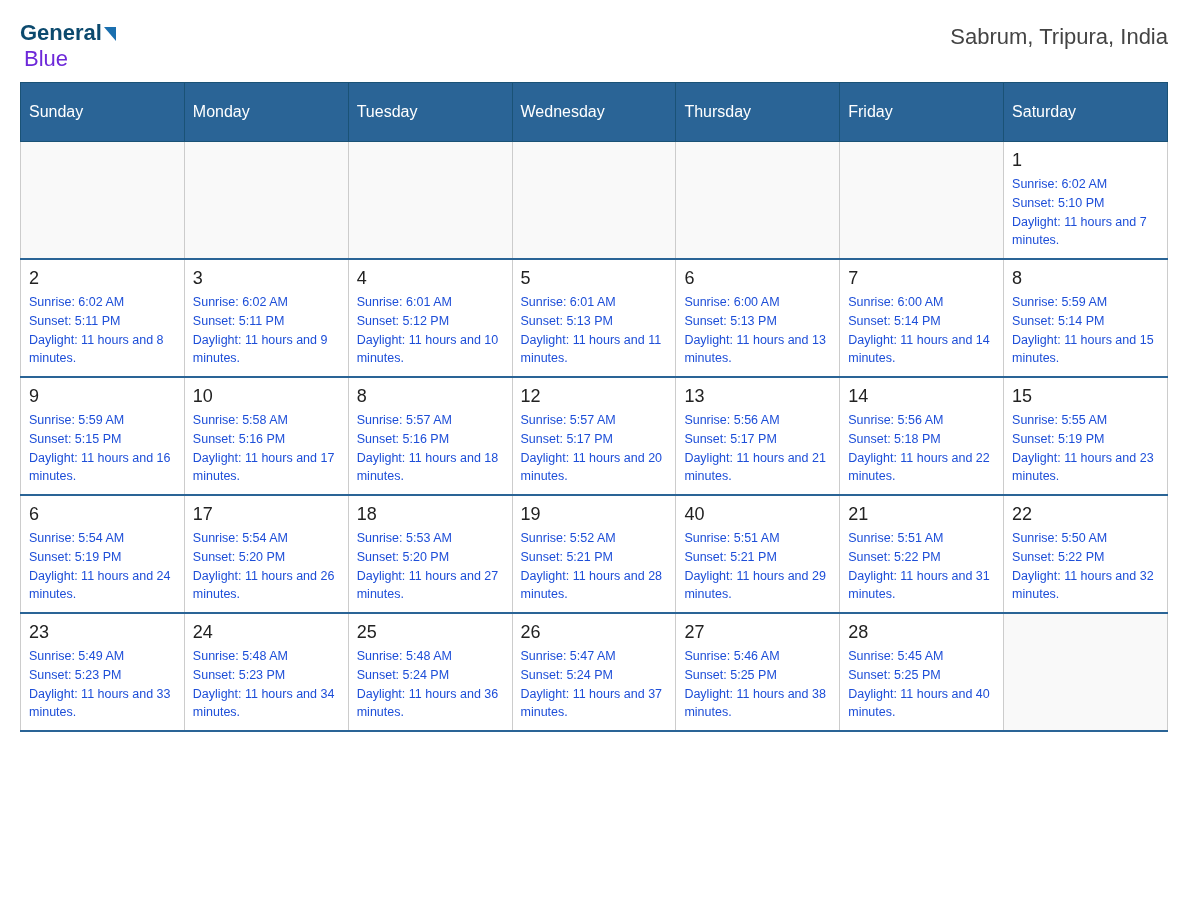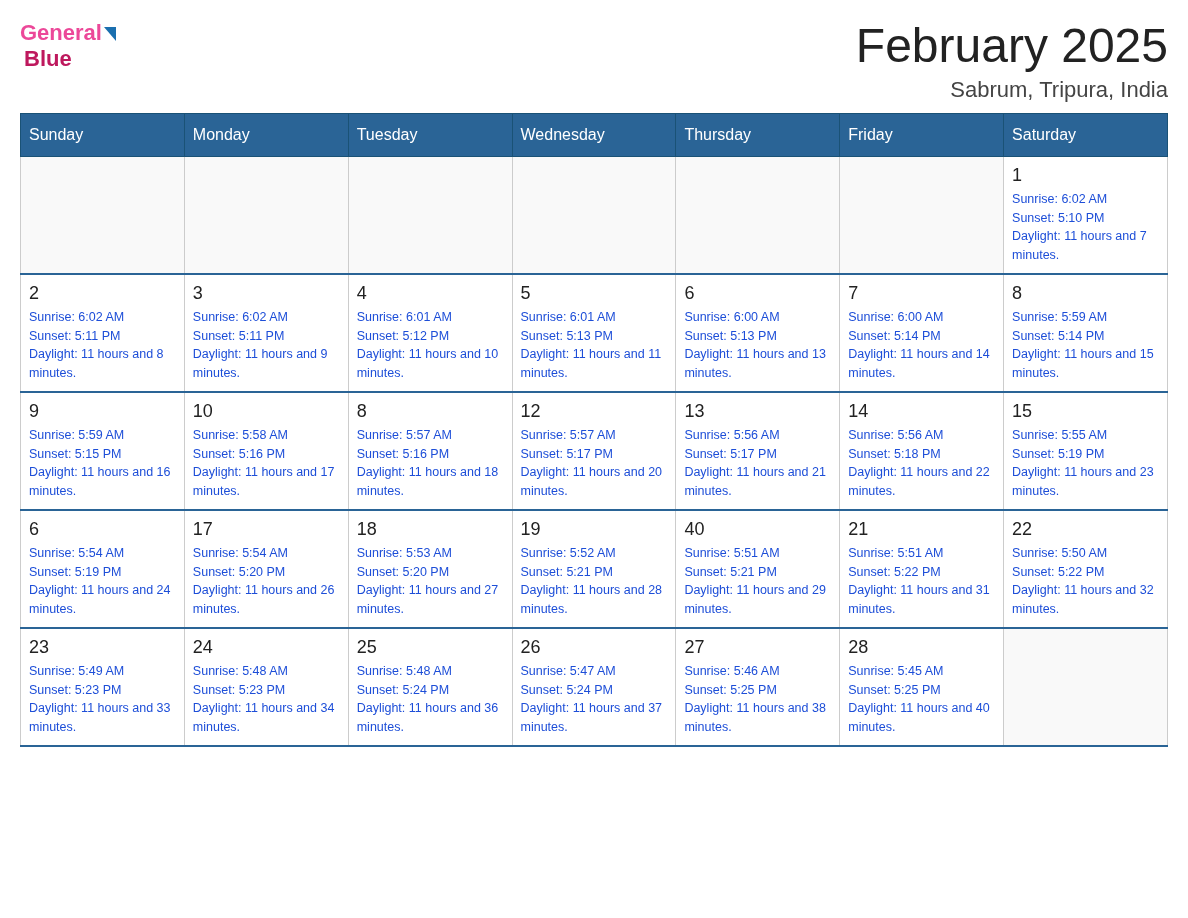--- a/index.html
+++ b/index.html
@@ -17,38 +17,38 @@
       margin-bottom: 10px;
     }
     .logo {
       display: flex;
       flex-direction: column;
       align-items: flex-start;
     }
     .logo-general {
       font-size: 22px;
       font-weight: bold;
-      color: #ec4899;
+      color: #0c4a6e;
       display: flex;
       align-items: center;
     }
     .logo-general .arrow {
       display: inline-block;
       width: 0;
       height: 0;
       border-left: 12px solid transparent;
       border-right: 0px solid transparent;
       border-top: 14px solid #1a6faf;
       margin-left: 2px;
       margin-top: 2px;
     }
     .logo-blue {
       font-size: 22px;
-      font-weight: bold;
-      color: #be185d;
+      font-weight: normal;
+      color: #6d28d9;
       margin-left: 4px;
     }
     .title-section {
       text-align: right;
     }
     .month-title {
       font-size: 48px;
       font-weight: normal;
       color: #222;
       line-height: 1.1;
@@ -59,21 +59,21 @@
       margin-top: 4px;
     }
     .calendar {
       width: 100%;
       border-collapse: collapse;
       margin-top: 10px;
     }
     .calendar thead tr th {
       background-color: #2a6496;
       color: #fff;
-      padding: 12px 8px;
+      padding: 20px 8px;
       font-size: 16px;
       font-weight: normal;
       text-align: left;
       border: 1px solid #1a5276;
     }
     .calendar tbody tr td {
       vertical-align: top;
       border: 1px solid #ccc;
       padding: 8px;
       width: calc(100% / 7);
@@ -107,21 +107,20 @@
   <div class="logo">
     <div class="logo-general">
       <span>General</span>
       <span class="arrow"></span>
     </div>
     <div>
       <span class="logo-blue">Blue</span>
     </div>
   </div>
   <div class="title-section">
-    <div class="month-title">February 2025</div>
     <div class="location">Sabrum, Tripura, India</div>
   </div>
 </div>
 
 <table class="calendar">
   <thead>
     <tr>
     <th>Sunday</th>
         <th>Monday</th>
         <th>Tuesday</th>

